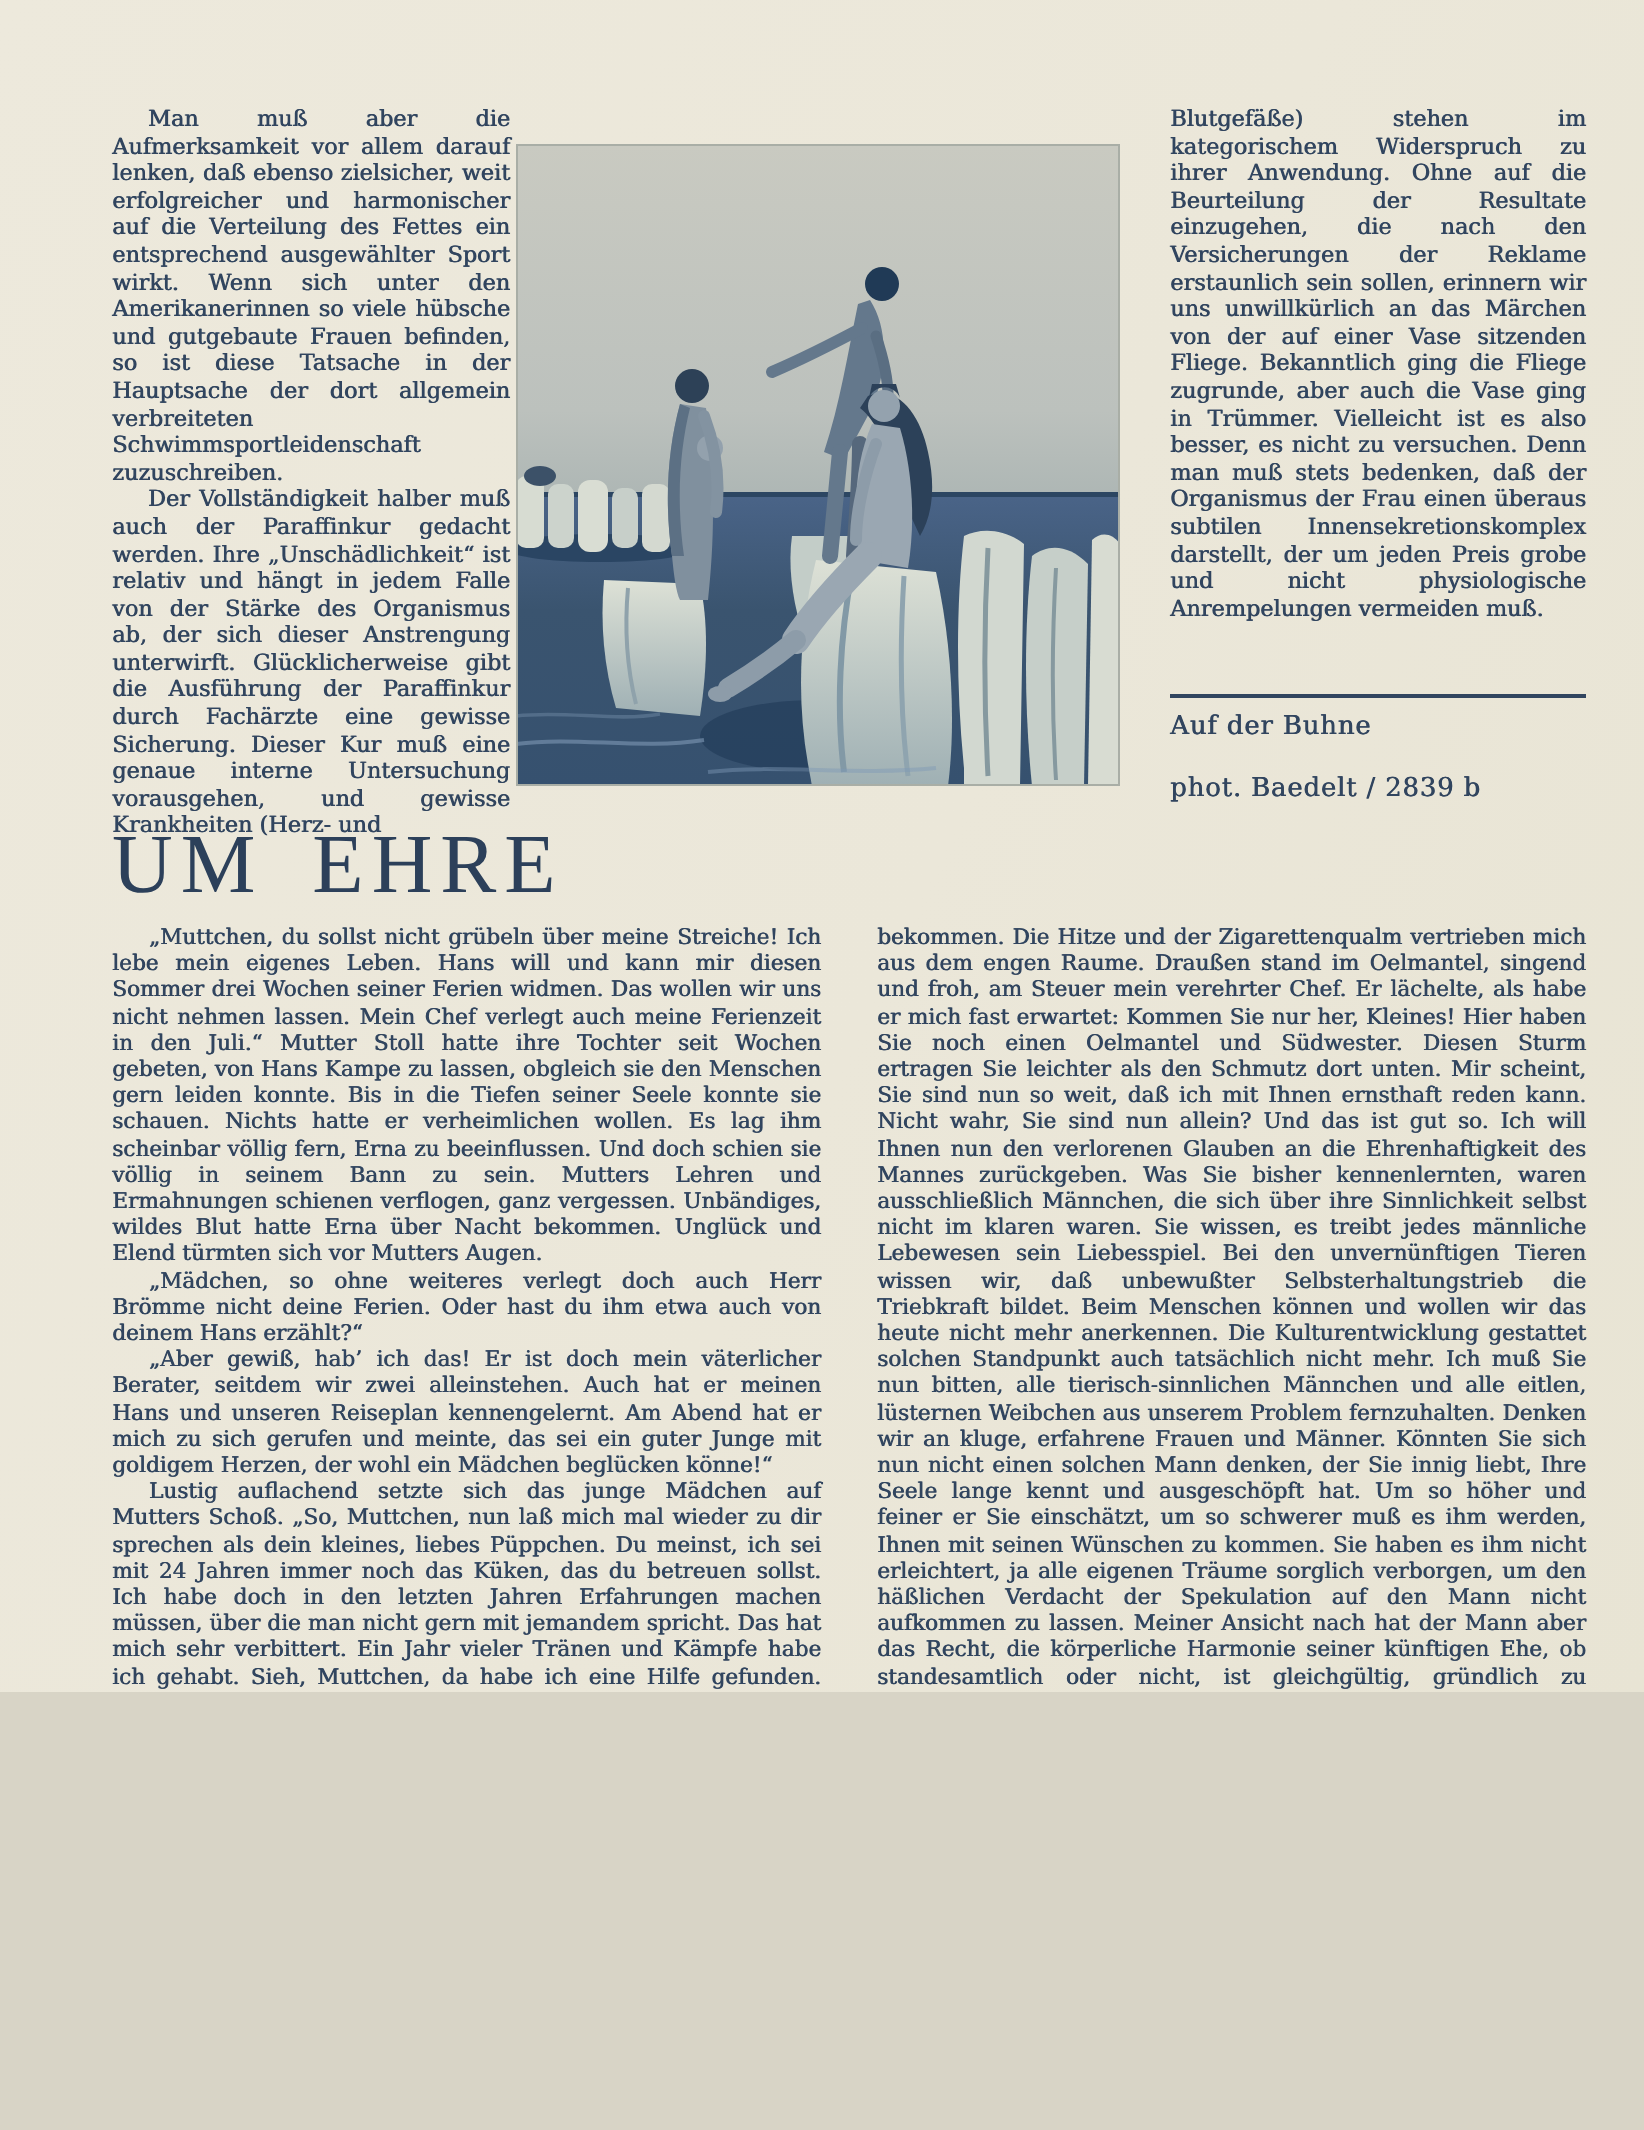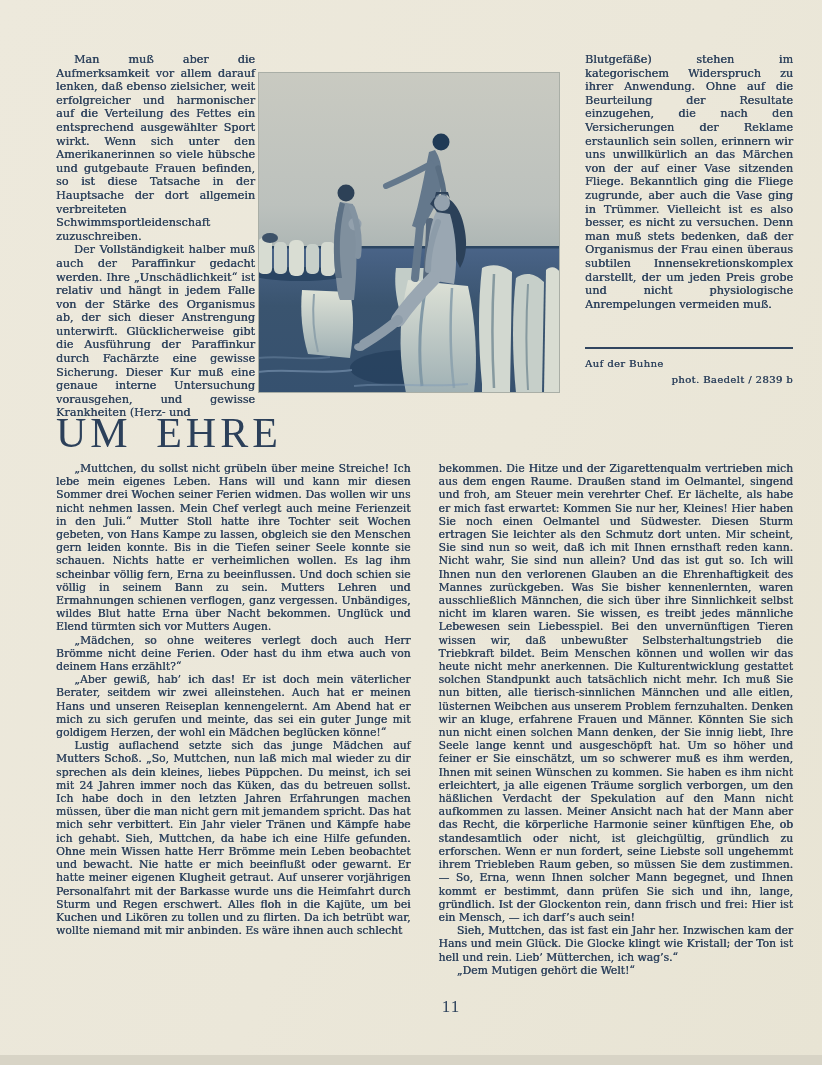--- a/index.html
+++ b/index.html
@@ -1,18 +1,18 @@
 <!DOCTYPE html>
 <html lang="de"><head>
 <meta charset="utf-8">
 <style>
   html,body{margin:0;padding:0;background:#d8d4c6;}
   .page{
     position:relative;
-    width:822px;height:1055px;
+    width:822px;height:846px;
     margin:0 auto;
     background:linear-gradient(115deg,#ede9dc 0%,#ebe7d9 55%,#e8e4d4 100%);
     color:#31455f;
     font-family:"DejaVu Serif", serif;
     overflow:hidden;
   }
   
   .frak{
     text-align:justify;
     text-shadow:0.35px 0 0 currentColor;
@@ -21,22 +21,22 @@
   .topcol{position:absolute;top:53px;font-size:11.2px;line-height:13.6px;}
   .topcol p{margin:0;text-indent:1.6em;}
   .topcol p.noindent{text-indent:0;}
   .topcol-left{left:56px;width:199px;}
   .topcol-right{left:585px;width:208px;}
   
   .photo{position:absolute;left:258px;top:72px;width:302px;height:321px;margin:0;padding:0;}
   .photo svg{display:block;}
   
   .caption-rule{margin-top:36px;height:2px;background:#31455f;width:100%;}
-  .caption{margin-top:7px;font-size:10px;line-height:15px;letter-spacing:0.4px;text-shadow:0.3px 0 0 currentColor;}
-  .caption .credit{display:block;text-align:right;margin-top:1px;}
+  .caption{margin-top:7px;font-size:13px;line-height:15px;letter-spacing:0.4px;text-shadow:0.3px 0 0 currentColor;}
+  .caption .credit{display:block;margin-top:16px;}
   
   .headline-row{
     position:absolute;left:56px;top:411px;width:737px;
     display:flex;justify-content:space-between;align-items:flex-start;
   }
   .headline{
     margin:0;font-family:"Liberation Serif", serif;font-weight:400;
     font-size:42px;line-height:44px;letter-spacing:4px;word-spacing:10px;
     color:#2c405a;
   }

